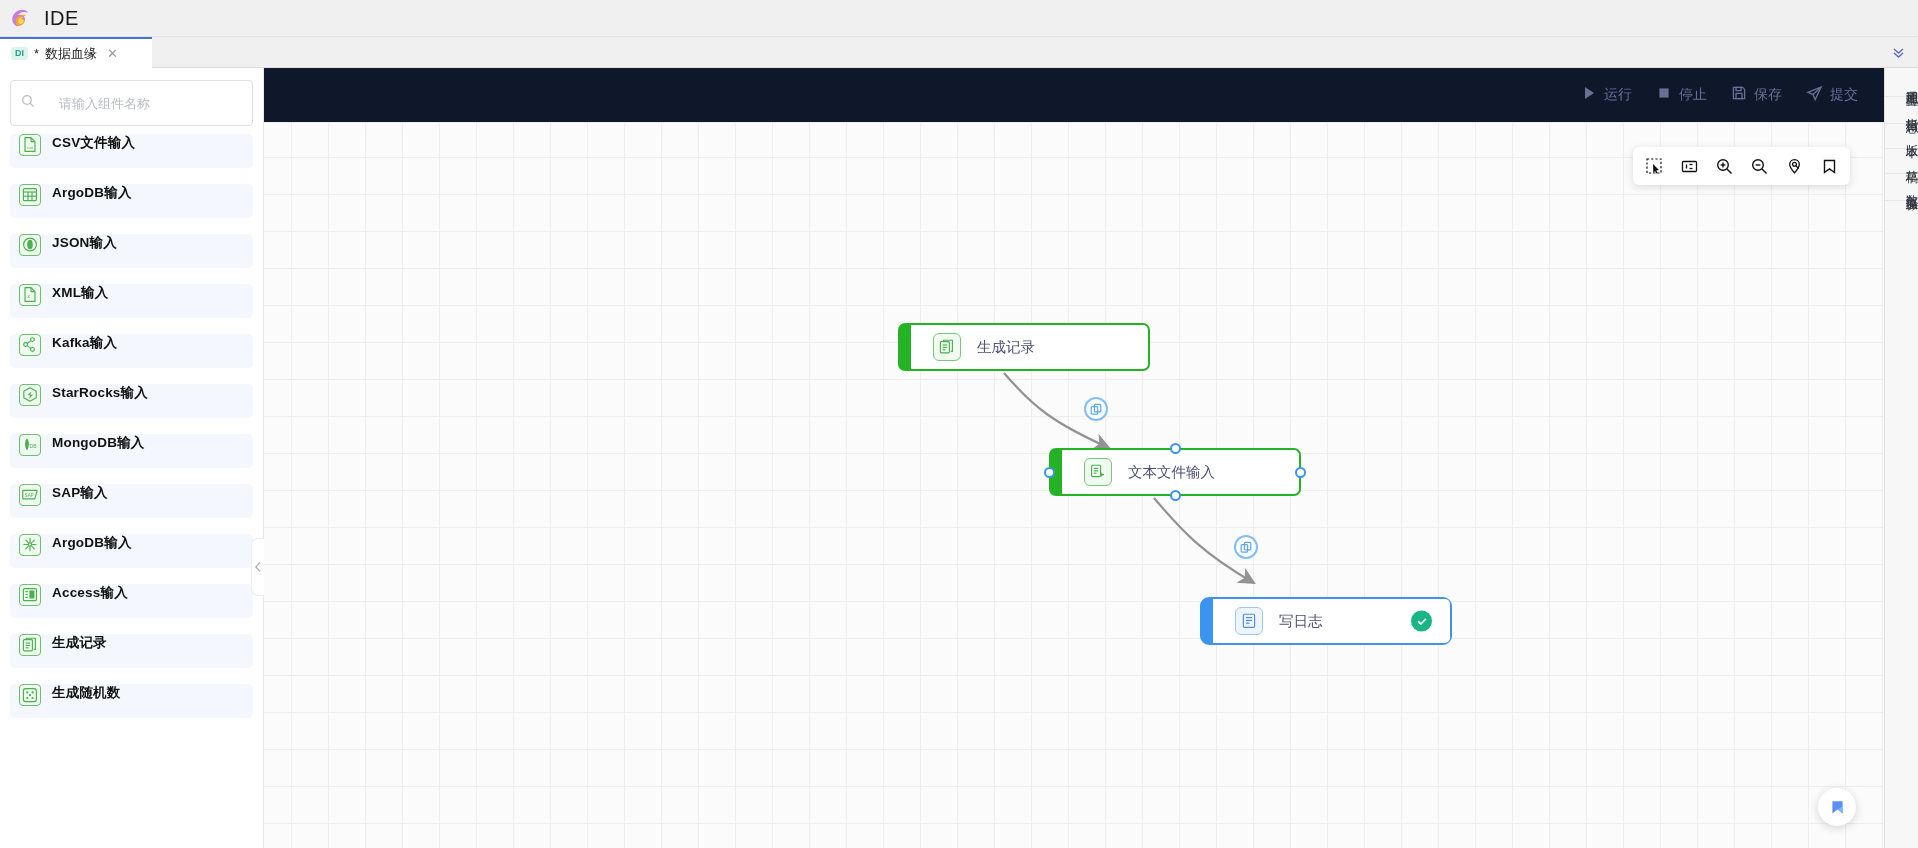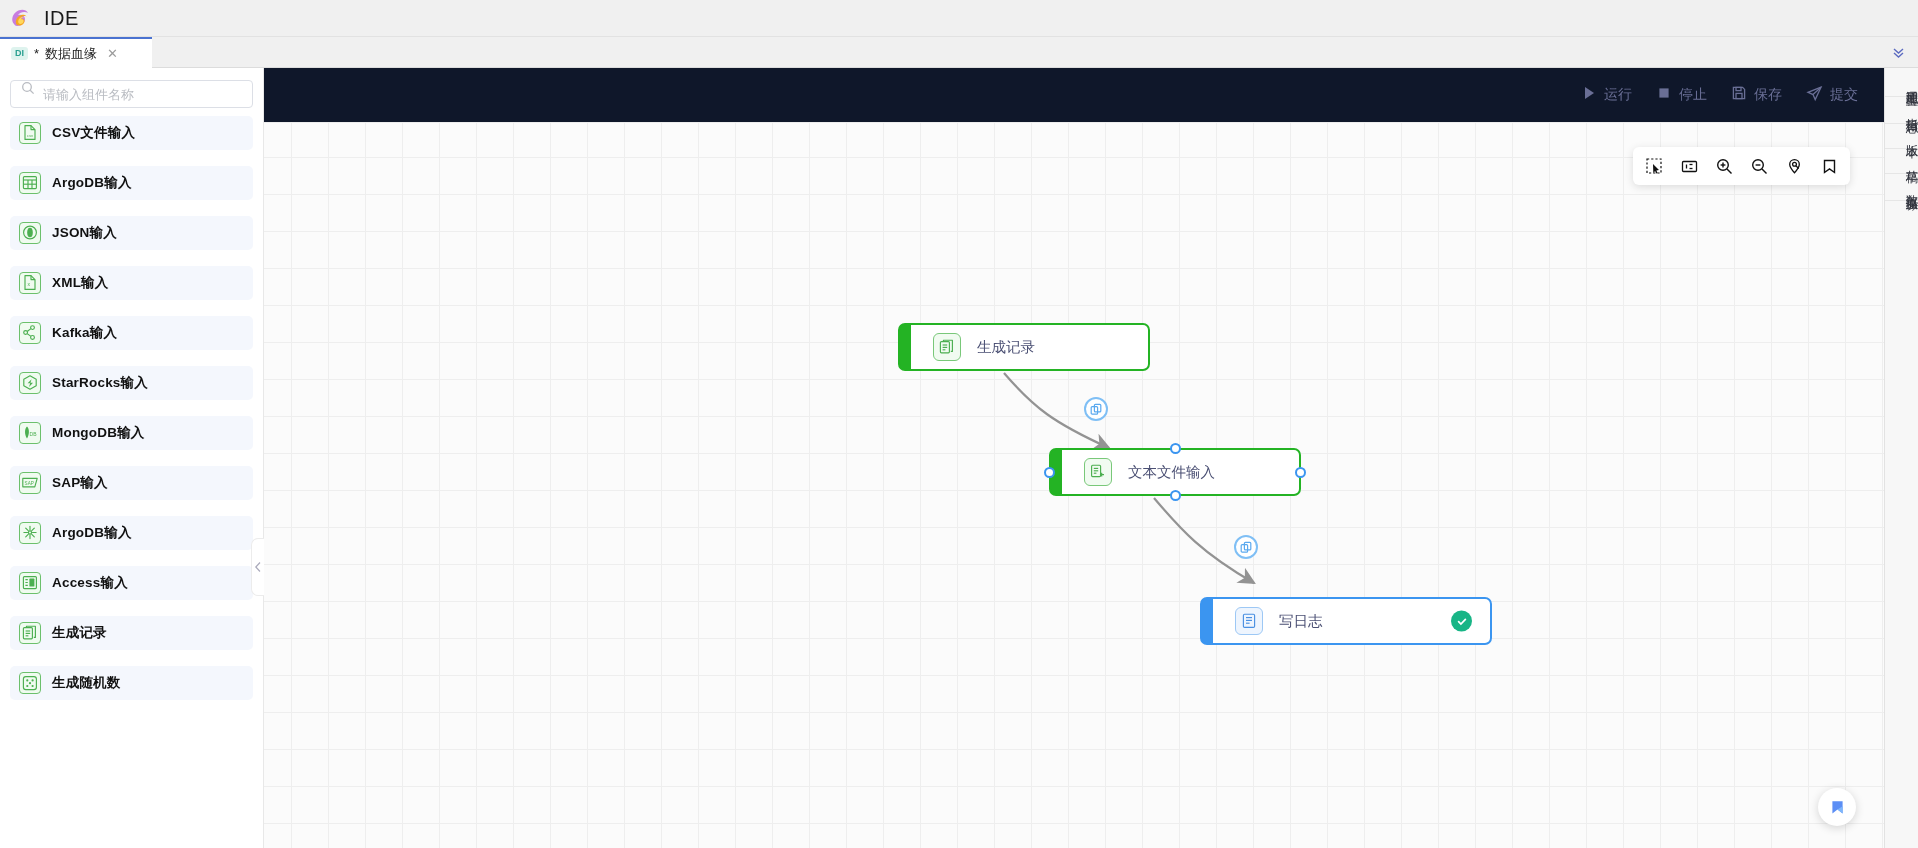--- a/index.html
+++ b/index.html
@@ -41,31 +41,31 @@
   
   .body-row { flex: 1; display: flex; min-height: 0; position: relative; }
 
   
   .sidebar {
     width: 264px; flex: 0 0 264px; background: #fff; border-right: 1px solid #e8e8e8;
     display: flex; flex-direction: column; position: relative;
   }
   .search-wrap { padding: 12px 10px 8px 10px; }
   .search-box {
-    display: flex; gap: 8px; height: 28px;
+    display: flex; align-items: center; gap: 24px; height: 46px;
     border: 1px solid #dcdfe6; border-radius: 4px; padding: 0 10px;
   }
   .search-box input {
     border: none; outline: none; font-size: 13px; color: #333;
     flex: 1; font-family: inherit; background: transparent;
   }
   .search-box input::placeholder { color: #b9bcc2; }
   .comp-list { flex: 1; overflow: hidden; padding: 0 10px; }
   .comp-item {
-    display: flex; align-items: center; gap: 11px; height: 34px;
+    display: flex; align-items: flex-start; gap: 11px; height: 34px;
     background: #f4f7fd; border-radius: 5px; margin-bottom: 16px; padding-left: 9px;
   }
   .comp-ico {
     width: 22px; height: 22px; flex: 0 0 22px; border: 1px solid #6cc06c;
     border-radius: 4px; background: #f0fbf0; display: flex;
     align-items: center; justify-content: center;
   }
   .comp-label { font-size: 13.5px; color: #111; font-weight: bold; letter-spacing: .2px; }
   .sidebar-handle {
     position: absolute; right: -1px; top: 470px; width: 13px; height: 58px;
@@ -455,21 +455,21 @@
                     <path d="M15 11.6h-3.4M13.2 9.8l-1.8 1.8 1.8 1.8"></path>
                   </svg>
                 </span>
                 <span class="node-title">文本文件输入</span>
               </div>
               <span class="port" style="left:-7px;top:50%;margin-top:-5.5px"></span>
               <span class="port" style="right:-7px;top:50%;margin-top:-5.5px"></span>
               <span class="port" style="left:50%;margin-left:-5.5px;top:-7px"></span>
               <span class="port" style="left:50%;margin-left:-5.5px;bottom:-7px"></span>
             </div>
-            <div class="node blue" style="left: 936px; top: 474px; width: 292px;">
+            <div class="node blue" style="left: 936px; top: 474px; width: 252px; border-radius: 9px;">
               <div class="node-inner">
                 <span class="node-ico b">
                   <svg width="18" height="18" viewBox="0 0 18 18" fill="none" stroke="#4a90e2" stroke-width="1.15" stroke-linejoin="round">
                     <rect x="3.4" y="2.2" width="11.2" height="13.2" rx="1.2"></rect>
                     <line x1="6" y1="5.6" x2="12" y2="5.6"></line>
                     <line x1="6" y1="8.4" x2="12" y2="8.4"></line>
                     <line x1="6" y1="11.2" x2="9.6" y2="11.2"></line>
                   </svg>
                 </span>
                 <span class="node-title">写日志</span>

